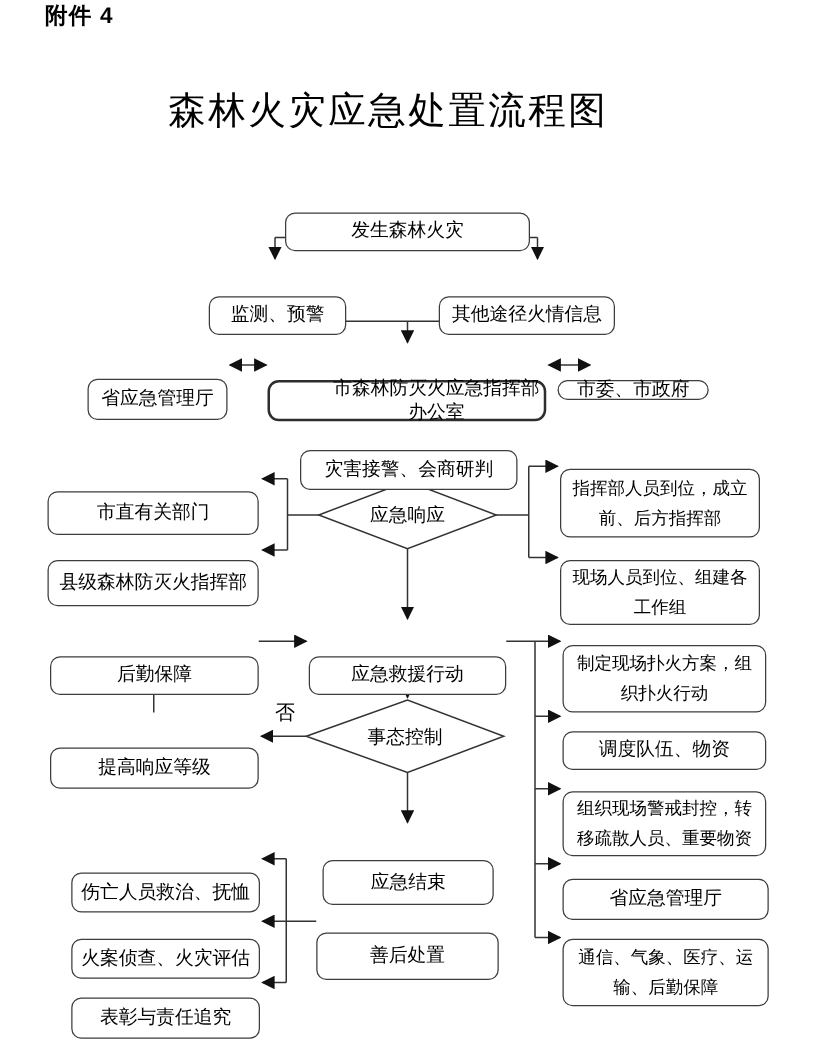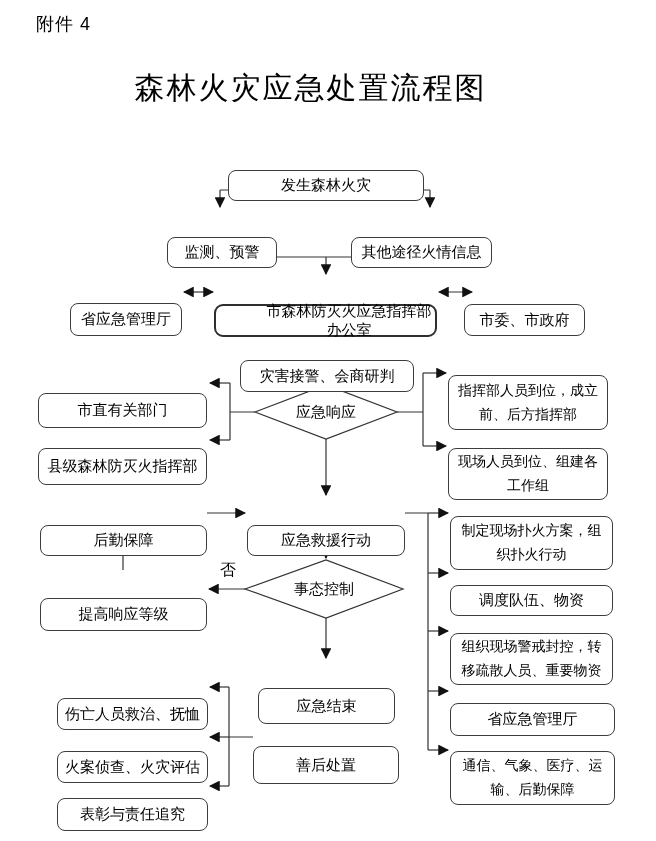--- a/index.html
+++ b/index.html
@@ -1,20 +1,20 @@
 <!DOCTYPE html>
 <html><head>
 <meta charset="utf-8">
 <style>
   html,body{margin:0;padding:0;background:#fff;}
   .canvas{
     position:relative;width:656px;height:841px;background:#fff;
     font-family:"Liberation Sans","DejaVu Sans",sans-serif;color:#000;overflow:hidden;
   }
-  .page-label{position:absolute;left:36px;top:12px;font-size:18px;font-weight:400;letter-spacing:1px;}
+  .page-label{position:absolute;left:36px;top:0;font-size:18px;font-weight:700;letter-spacing:1px;}
   .title{
     position:absolute;left:0;top:68px;width:597px;text-align:center;text-indent:24px;
     font-size:30px;letter-spacing:2px;font-family:"Liberation Serif","DejaVu Serif",serif;
   }
   .node{
     position:absolute;box-sizing:border-box;background:#fff;
     border:1px solid #3d3d3d;border-radius:8px;
     display:flex;align-items:center;justify-content:center;
     text-align:center;font-size:15px;line-height:1.25;margin-top:28px;
   }
@@ -90,21 +90,21 @@
   </svg>
 
   <div class="page-label">附件 4</div>
   <div class="title">森林火灾应急处置流程图</div>
 
   <div class="node" style="left:228px;top:142px;width:196px;height:31px">发生森林火灾</div>
   <div class="node" style="left:167px;top:209px;width:110px;height:31px">监测、预警</div>
   <div class="node" style="left:351px;top:209px;width:141px;height:31px">其他途径火情信息</div>
   <div class="node" style="left:70px;top:275px;width:112px;height:33px">省应急管理厅</div>
   <div class="node bold-border" style="left:214px;top:276px;width:223px;height:33px">市森林防灭火应急指挥部办公室</div>
-  <div class="node" style="left:464px;top:276px;width:121px;height:32px">市委、市政府</div>
+  <div class="node" style="left:446px;top:276px;width:121px;height:16px">市委、市政府</div>
   <div class="node" style="left:240px;top:332px;width:174px;height:32px">灾害接警、会商研判</div>
   <div class="node" style="left:38px;top:365px;width:169px;height:35px">市直有关部门</div>
   <div class="node" style="left:38px;top:420px;width:169px;height:37px">县级森林防灭火指挥部</div>
   <div class="node multiline" style="left:448px;top:347px;width:160px;height:55px">指挥部人员到位，成立前、后方指挥部</div>
   <div class="node multiline" style="left:448px;top:420px;width:160px;height:52px">现场人员到位、组建各工作组</div>
   <div class="node" style="left:40px;top:497px;width:167px;height:31px">后勤保障</div>
   <div class="node multiline" style="left:450px;top:488px;width:163px;height:54px">制定现场扑火方案，组织扑火行动</div>
   <div class="node" style="left:247px;top:497px;width:158px;height:31px">应急救援行动</div>
   <div class="node" style="left:40px;top:570px;width:167px;height:33px">提高响应等级</div>
   <div class="node" style="left:450px;top:557px;width:163px;height:31px">调度队伍、物资</div>

